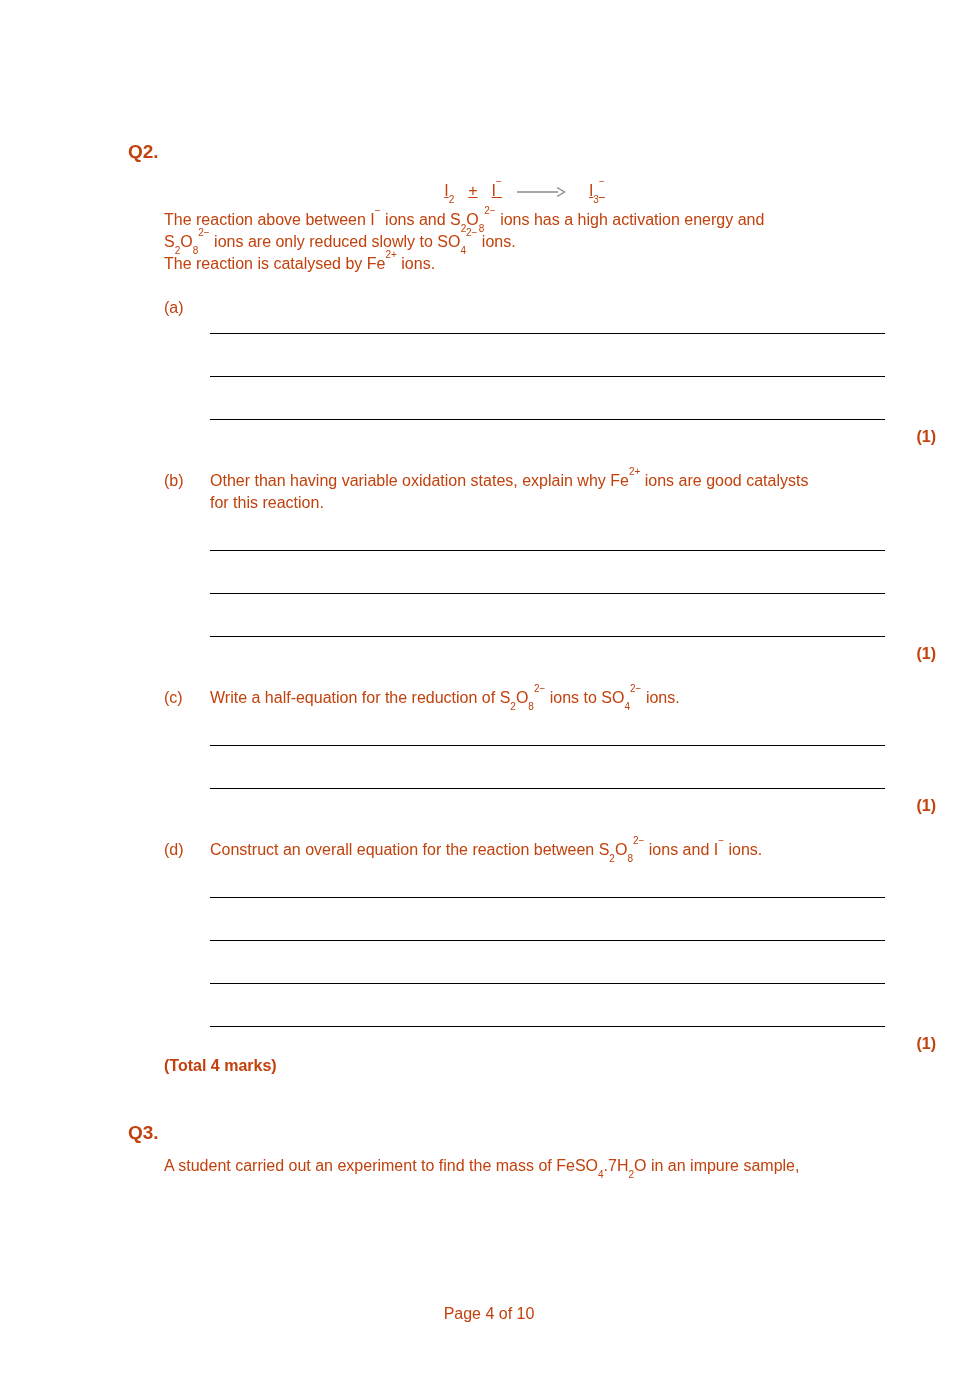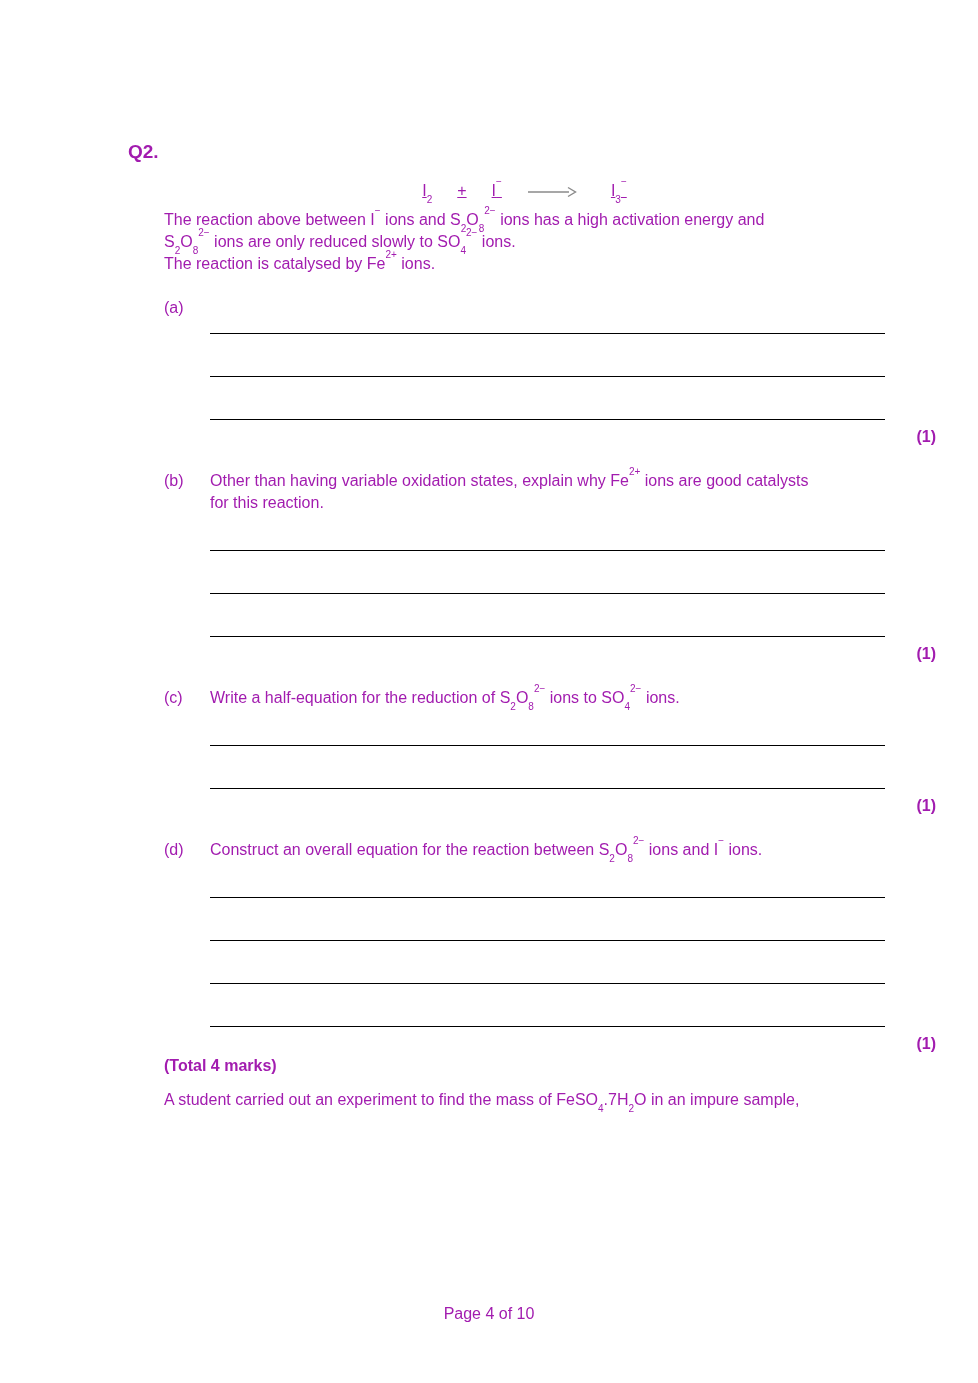--- a/index.html
+++ b/index.html
@@ -6,42 +6,42 @@
   html, body { margin: 0; padding: 0; background: #ffffff; }
   .sheet {
     position: relative;
     width: 978px;
     height: 1383px;
     background: #ffffff;
     box-sizing: border-box;
     padding: 142px 42px 0 128px;
     font-family: "Liberation Sans", "DejaVu Sans", sans-serif;
     font-size: 16px;
-    color: #a21caf;
+    color: #c2410c;
     overflow: hidden;
   }
   .q-heading {
     font-size: 19px;
     font-weight: bold;
     line-height: 20px;
   }
   .q-body {
     margin-left: 36px;
     width: 721px;
     line-height: 22px;
   }
   .intro { margin-top: 12px; }
   .description { margin-top: 5px; }
   .equation-row {
     margin-top: 16px;
     height: 26px;
     display: flex;
     justify-content: center;
     align-items: center;
-    gap: 25px;
+    gap: 14px;
     text-decoration: underline;
   }
   .equation-product { margin-left: 9px; }
   .arrow-svg { display: block; margin-top: 1px; }
   .part {
     display: flex;
     margin-top: 22px;
     margin-left: 36px;
     width: 772px;
   }
@@ -160,17 +160,18 @@
         <div class="answer-line"></div>
         <div class="answer-line"></div>
         <div class="answer-line"></div>
       </div>
       <div class="marks">(1)</div>
     </div>
   </div>
 
   <div class="total-marks">(Total 4 marks)</div>
 
+  <div class="q-heading q3-heading">Q3.</div>
   <div class="q-body intro">A student carried out an experiment to find the mass of FeSO<sub>4</sub>.7H<sub>2</sub>O in an impure sample,</div>
 
   <div class="page-footer">Page 4 of 10</div>
 
 </div>
 
 </body></html>

